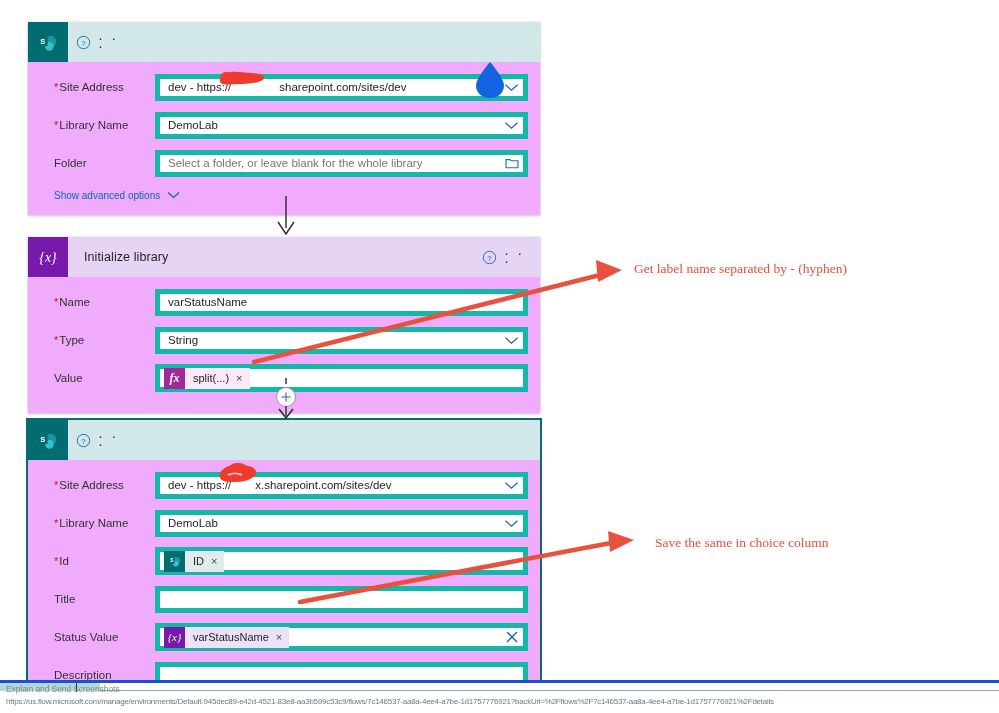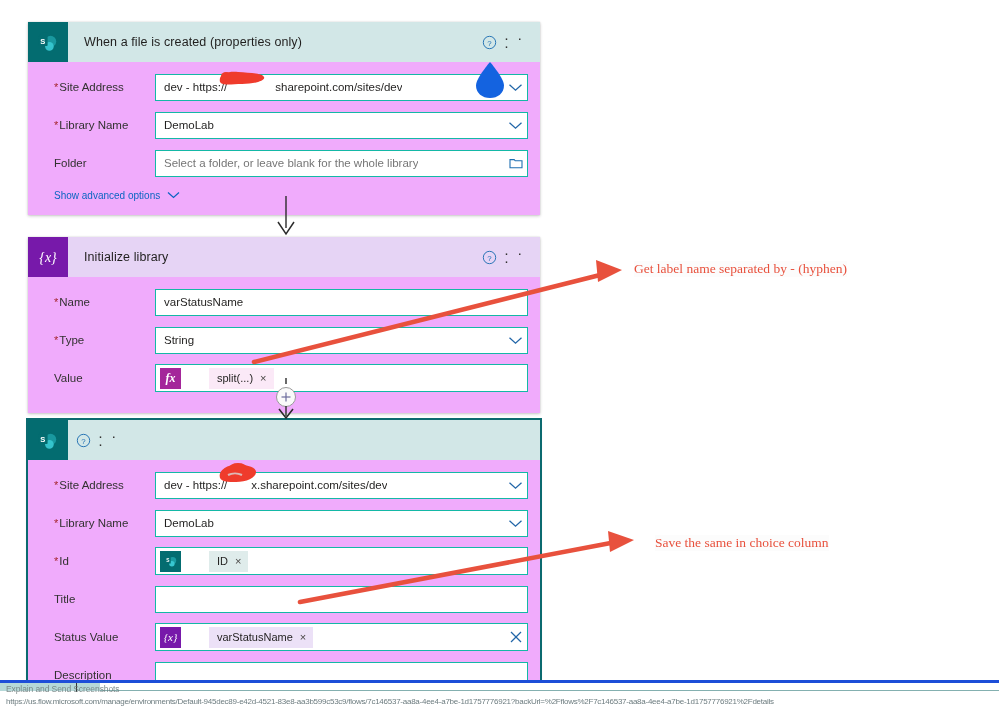--- a/index.html
+++ b/index.html
@@ -108,21 +108,21 @@
   }
   .req-star {
     color: #a4262c;
     font-size: 11px;
     margin-right: 1px;
   }
   .field-control {
     flex: 1 1 auto;
     position: relative;
     height: 27px;
-    border: 1px solid #14b8a6;
+    border: 5px solid #14b8a6;
     background: #fff;
     box-sizing: border-box;
     display: flex;
     align-items: center;
     padding: 0 4px 0 8px;
   }
   .field-control.tall { height: 28px; }
   .field-value {
     font-size: 11.5px;
     color: #201f1e;
@@ -156,21 +156,20 @@
     align-items: center;
   }
 
   
   .token {
     display: inline-flex;
     align-items: center;
     height: 21px;
     font-size: 11px;
     white-space: nowrap;
-    gap: 28px;
   }
   .token .tok-icon {
     width: 21px;
     height: 21px;
     display: flex;
     align-items: center;
     justify-content: center;
     flex: 0 0 21px;
   }
   .token .tok-text {
@@ -303,21 +302,20 @@
     <div class="card-header hdr-sharepoint">
       <div class="app-icon sp">
         <svg width="22" height="22" viewBox="0 0 22 22" aria-hidden="true">
           <circle cx="8" cy="8" r="6.6" fill="#036c70"></circle>
           <circle cx="13.6" cy="10.4" r="5.6" fill="#1a9ba1" opacity=".95"></circle>
           <circle cx="12.4" cy="15.4" r="4.3" fill="#37c6d0" opacity=".95"></circle>
           <rect x="1.2" y="5.6" width="9.4" height="9.4" rx="0.8" fill="#036c70"></rect>
           <text x="5.9" y="12.6" font-family="'Liberation Sans',sans-serif" font-size="7.6" font-weight="bold" fill="#ffffff" text-anchor="middle">S</text>
         </svg>
       </div>
-      <div class="card-title">When a file is created (properties only)</div>
       <div class="hdr-btn help">
         <svg width="15" height="15" viewBox="0 0 16 16">
             <circle cx="8" cy="8" r="6.6" fill="none" stroke="#1f6fb2" stroke-width="1"></circle>
             <text x="8" y="11.3" font-family="'Liberation Sans',sans-serif" font-size="8.4" fill="#1f6fb2" text-anchor="middle">?</text>
           </svg>
       </div>
       <div class="hdr-btn more">· · ·</div>
     </div>
 
     <div class="card-body">

